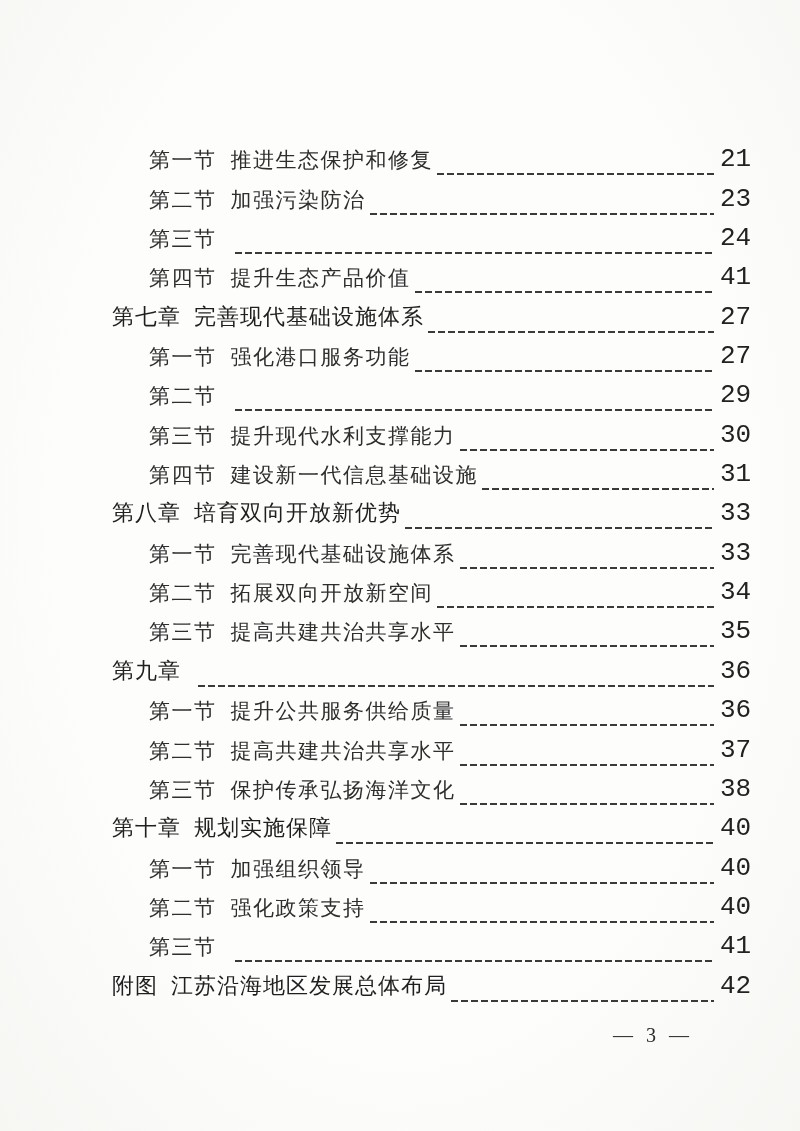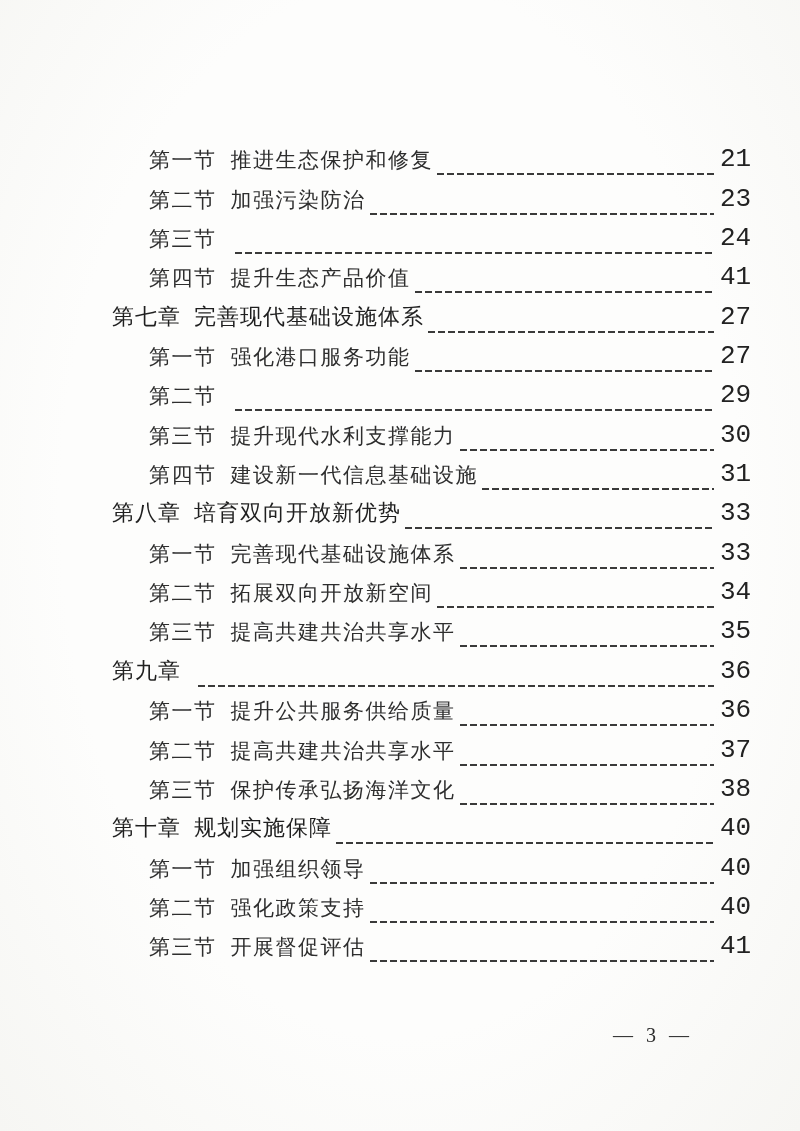--- a/index.html
+++ b/index.html
@@ -214,22 +214,27 @@
 
     <div class="row section">
       <span class="num">第二节</span>
       <span class="title">强化政策支持</span>
       <span class="leader"></span>
       <span class="pagenum">40</span>
     </div>
 
     <div class="row section">
       <span class="num">第三节</span>
-      <span class="title">开展督促评估</span>
       <span class="leader"></span>
       <span class="pagenum">41</span>
     </div>
 
+    <div class="row chapter">
+      <span class="num">附图</span>
+      <span class="title">江苏沿海地区发展总体布局</span>
+      <span class="leader"></span>
+      <span class="pagenum">42</span>
+    </div>
 
   </div>
 
   <div class="footer">— 3 —</div>
 </div>
 
 </body></html>

